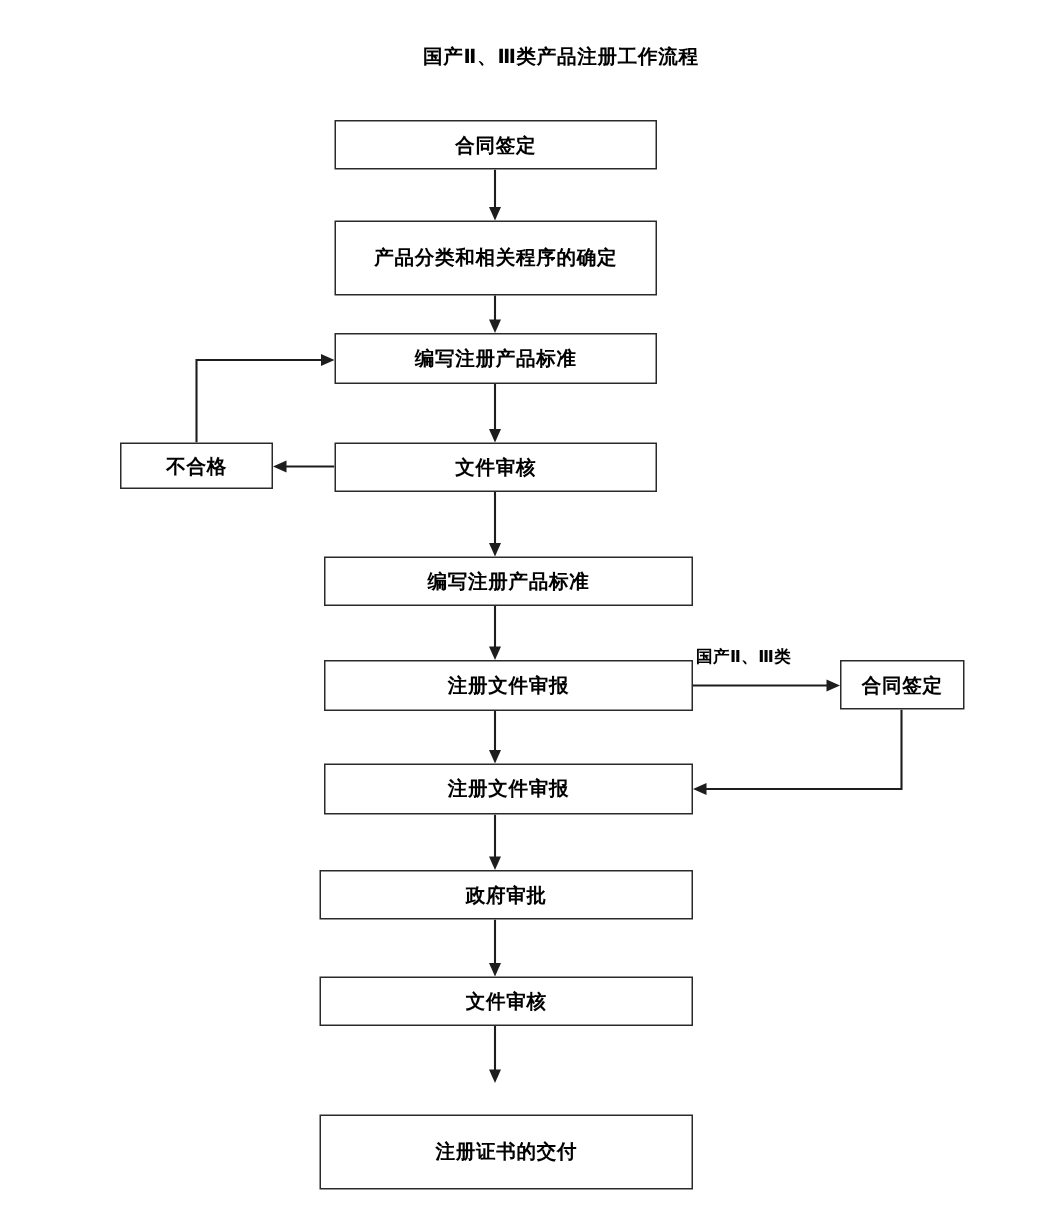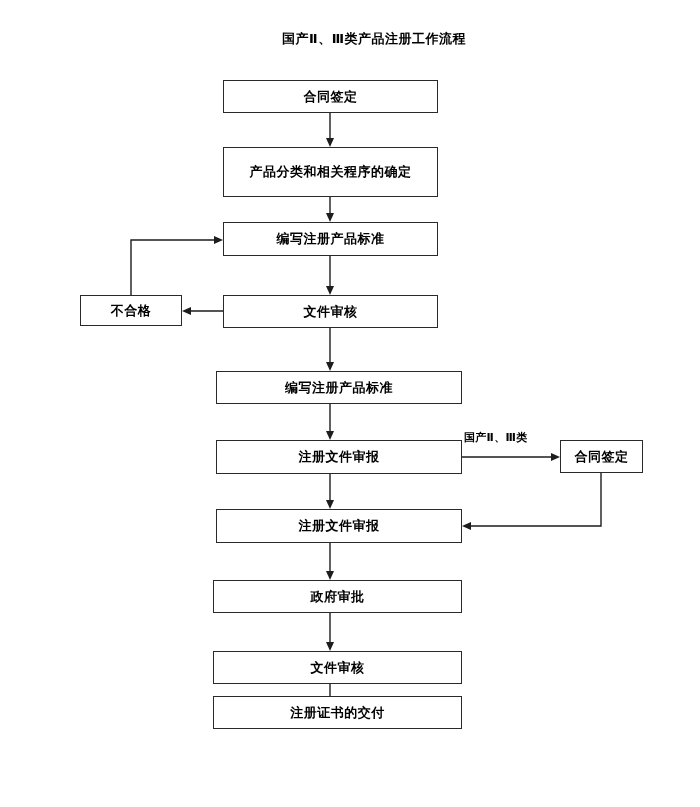--- a/index.html
+++ b/index.html
@@ -147,19 +147,19 @@
 
   <div class="node" style="left:223px; top:80px;  width:215px; height:33px;">合同签定</div>
   <div class="node" style="left:223px; top:147px; width:215px; height:50px;">产品分类和相关程序的确定</div>
   <div class="node" style="left:223px; top:222px; width:215px; height:34px;">编写注册产品标准</div>
   <div class="node" style="left:223px; top:295px; width:215px; height:33px;">文件审核</div>
   <div class="node" style="left:216px; top:371px; width:246px; height:33px;">编写注册产品标准</div>
   <div class="node" style="left:216px; top:440px; width:246px; height:34px;">注册文件审报</div>
   <div class="node" style="left:213px; top:580px; width:249px; height:33px;">政府审批</div>
   <div class="node" style="left:216px; top:509px; width:246px; height:34px;">注册文件审报</div>
   <div class="node" style="left:213px; top:651px; width:249px; height:33px;">文件审核</div>
-  <div class="node" style="left:213px; top:696px; width:249px; height:33px;">注册证书的交付</div>
+  <div class="node" style="left:213px; top:743px; width:249px; height:50px;">注册证书的交付</div>
   <div class="node" style="left:80px;  top:295px; width:102px; height:31px;">不合格</div>
   <div class="node" style="left:560px; top:440px; width:83px;  height:33px;">合同签定</div>
 
   <div class="edge-label" style="left:464px; top:430px;">国产Ⅱ、Ⅲ类</div>
 
 </div>
 
 </body></html>

